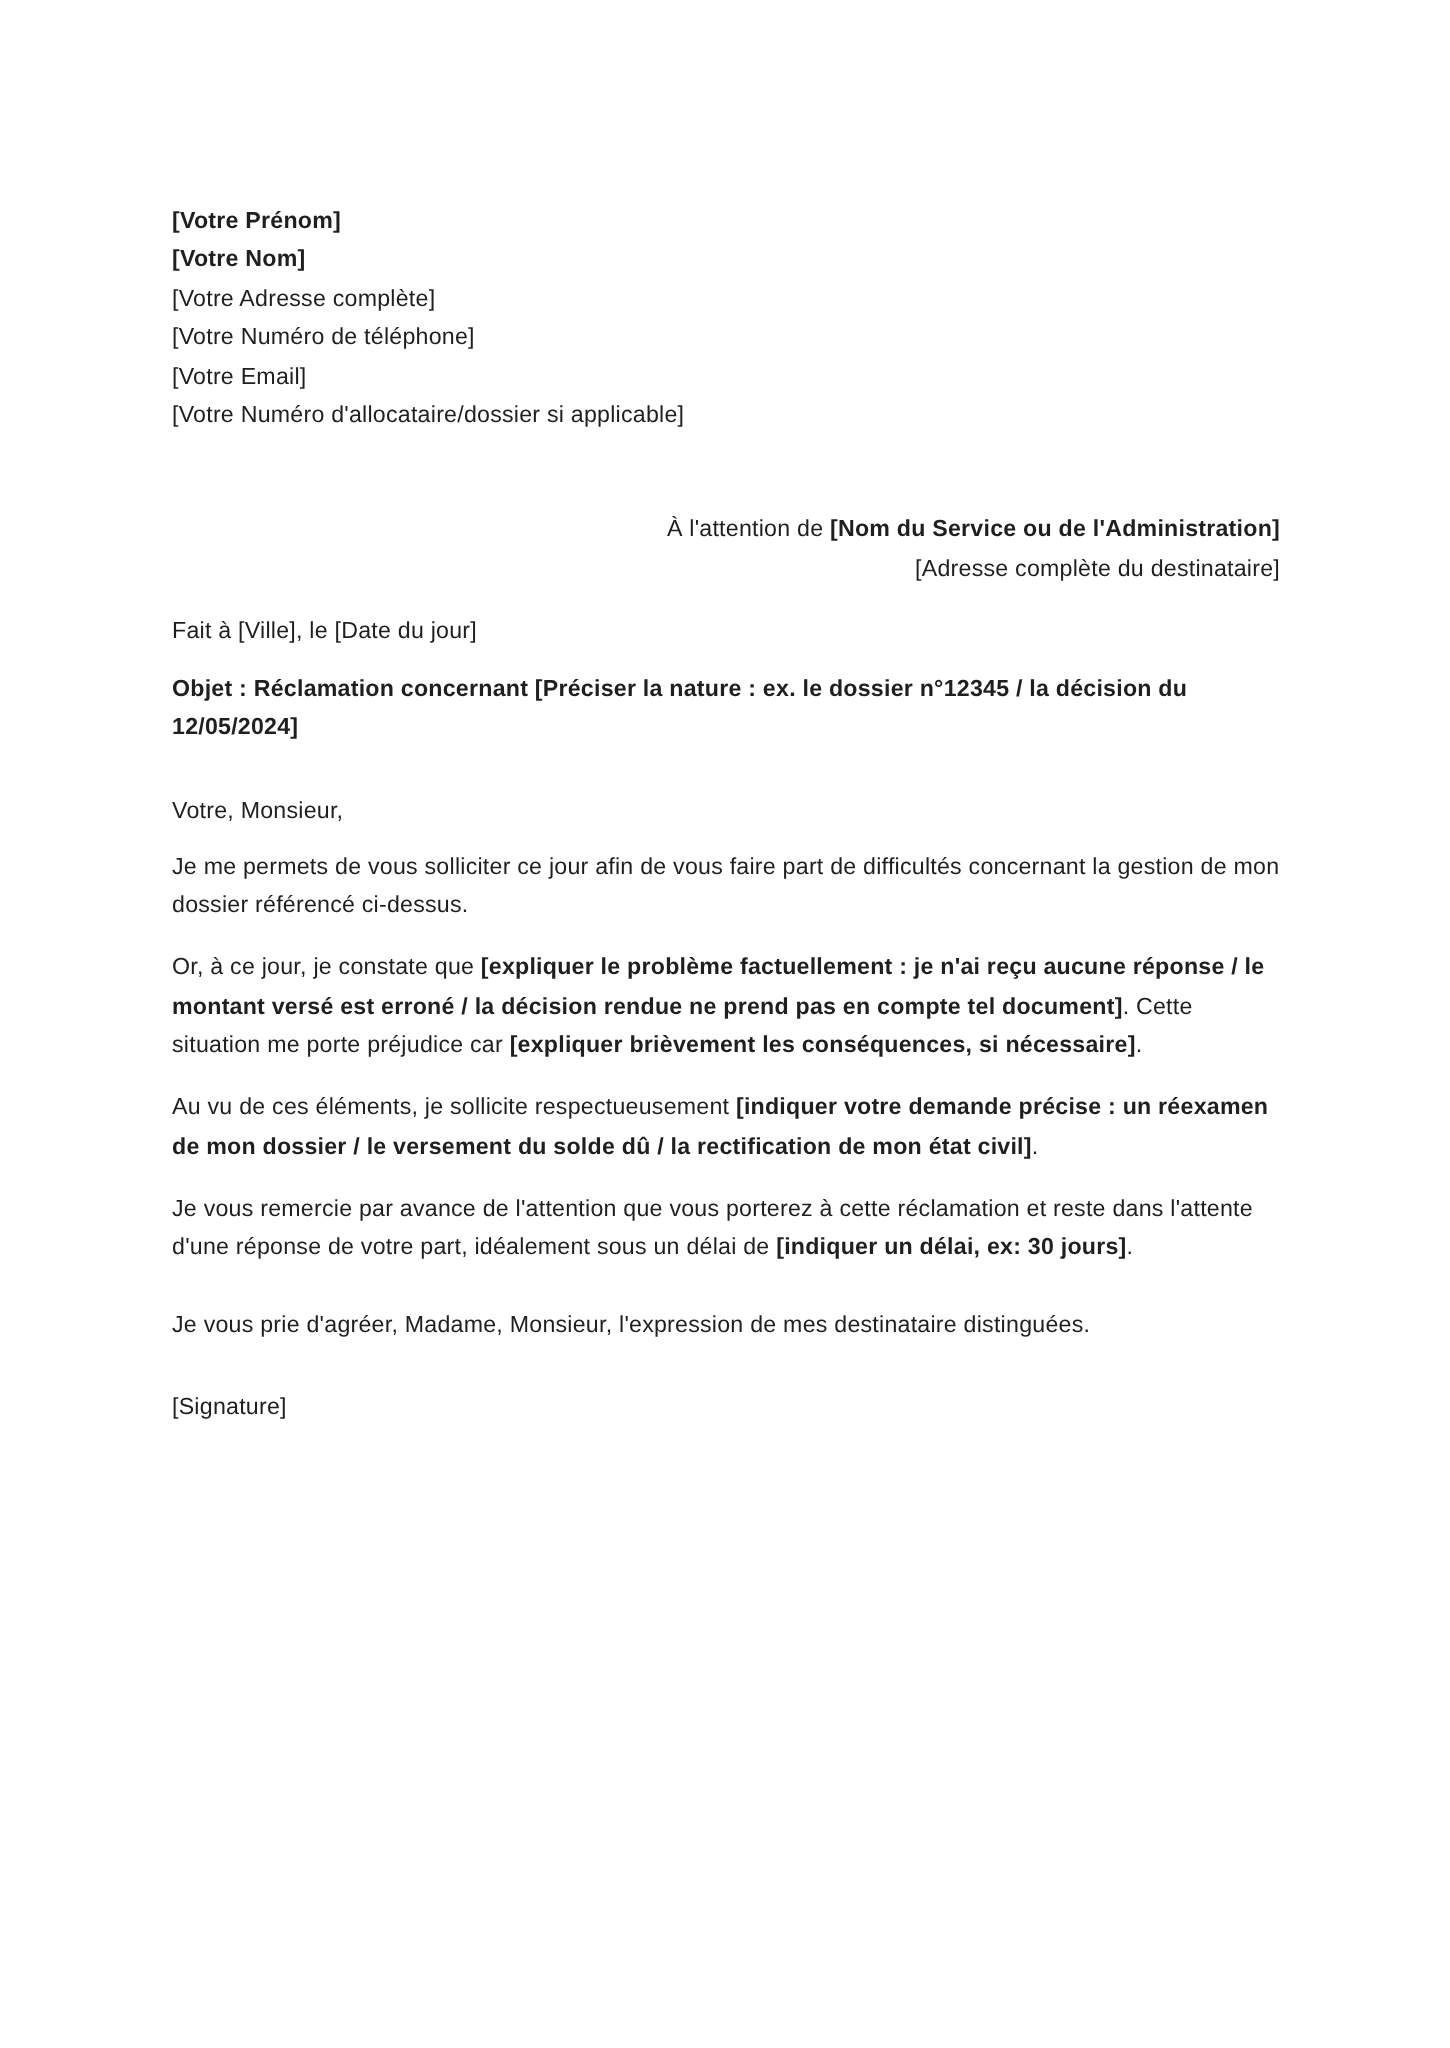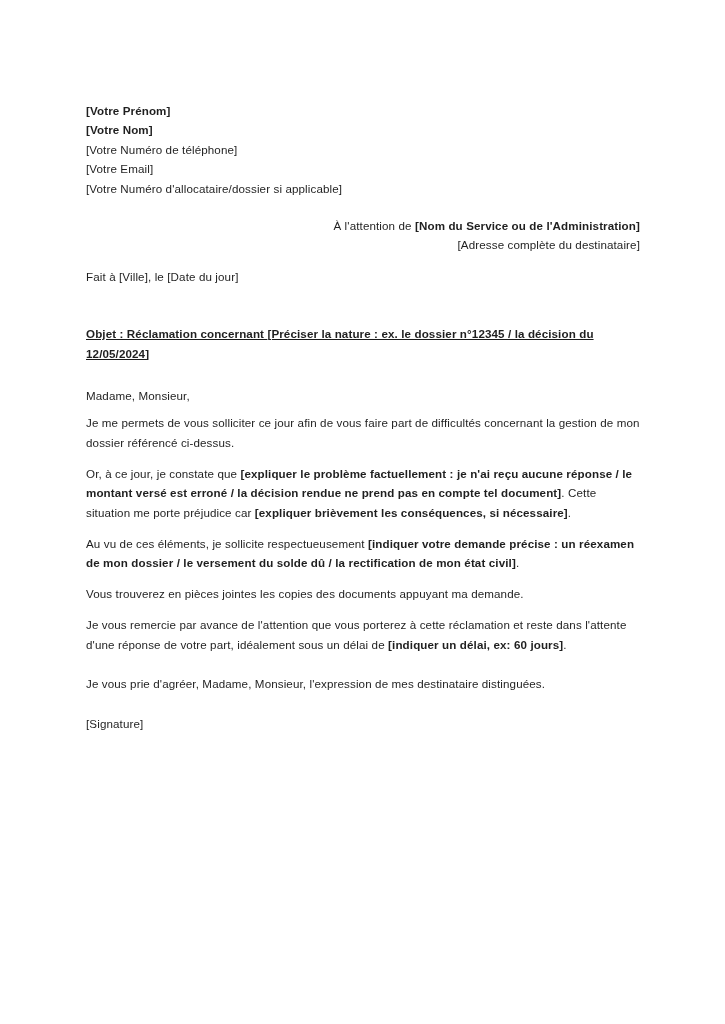--- a/index.html
+++ b/index.html
@@ -47,37 +47,36 @@
   }
   .sender-block .line {
     white-space: nowrap;
   }
   .sender-block .line.strong {
     font-weight: 700;
   }
 
   
   .recipient-block {
-    margin-top: 18px;
+    margin-top: 38px;
     text-align: right;
   }
   .recipient-block .line {
     white-space: nowrap;
   }
 
   
   .placedate-block {
     margin-top: 12px;
   }
 
   
   .subject-block {
-    margin-top: 38px;
+    margin-top: 9px;
     font-weight: 700;
-    text-decoration: underline;
   }
   .subject-block .para {
     font-weight: 700;
   }
 
   
   .salutation-block {
     margin-top: 23px;
   }
 
@@ -105,54 +104,54 @@
 </style>
 </head>
 <body>
 
 <div class="page">
   <div class="sheet">
 
     <div class="sender-block">
       <div class="line strong">[Votre Prénom]</div>
       <div class="line strong">[Votre Nom]</div>
+      <div class="line">[Votre Adresse complète]</div>
       <div class="line">[Votre Numéro de téléphone]</div>
       <div class="line">[Votre Email]</div>
       <div class="line">[Votre Numéro d'allocataire/dossier si applicable]</div>
     </div>
 
     <div class="recipient-block">
       <div class="line"><span>À l'attention de </span><b>[Nom du Service ou de l'Administration]</b></div>
       <div class="line">[Adresse complète du destinataire]</div>
     </div>
 
     <div class="placedate-block">
       <div class="line"><span>Fait à </span><span>[Ville]</span><span>, le </span><span>[Date du jour]</span></div>
     </div>
 
     <div class="subject-block">
       <div class="para"><span>Objet : Réclamation concernant </span><span>[Préciser la nature : ex. le dossier n°12345 / la décision du 12/05/2024]</span></div>
     </div>
 
     <div class="salutation-block">
-      <div class="para">Madame, Monsieur,</div>
+      <div class="para">Votre, Monsieur,</div>
     </div>
 
     <div class="body-block">
 
       <p class="para"><span>Je me permets de vous solliciter ce jour afin de vous faire part de difficultés concernant la gestion de mon dossier référencé ci-dessus.</span></p>
 
 
       <p class="para"><span>Or, à ce jour, je constate que </span><b>[expliquer le problème factuellement : je n'ai reçu aucune réponse / le montant versé est erroné / la décision rendue ne prend pas en compte tel document]</b><span>. Cette situation me porte préjudice car </span><b>[expliquer brièvement les conséquences, si nécessaire]</b><span>.</span></p>
 
       <p class="para"><span>Au vu de ces éléments, je sollicite respectueusement </span><b>[indiquer votre demande précise : un réexamen de mon dossier / le versement du solde dû / la rectification de mon état civil]</b><span>.</span></p>
 
-      <p class="para"><span>Vous trouverez en pièces jointes les copies des documents appuyant ma demande.</span></p>
 
-      <p class="para"><span>Je vous remercie par avance de l'attention que vous porterez à cette réclamation et reste dans l'attente d'une réponse de votre part, idéalement sous un délai de </span><b>[indiquer un délai, ex: 60 jours]</b><span>.</span></p>
+      <p class="para"><span>Je vous remercie par avance de l'attention que vous porterez à cette réclamation et reste dans l'attente d'une réponse de votre part, idéalement sous un délai de </span><b>[indiquer un délai, ex: 30 jours]</b><span>.</span></p>
 
     </div>
 
     <div class="closing-block">
       <div class="para">Je vous prie d'agréer, Madame, Monsieur, l'expression de mes destinataire distinguées.</div>
     </div>
 
     <div class="signature-block">
       <div class="para">[Signature]</div>
     </div>

